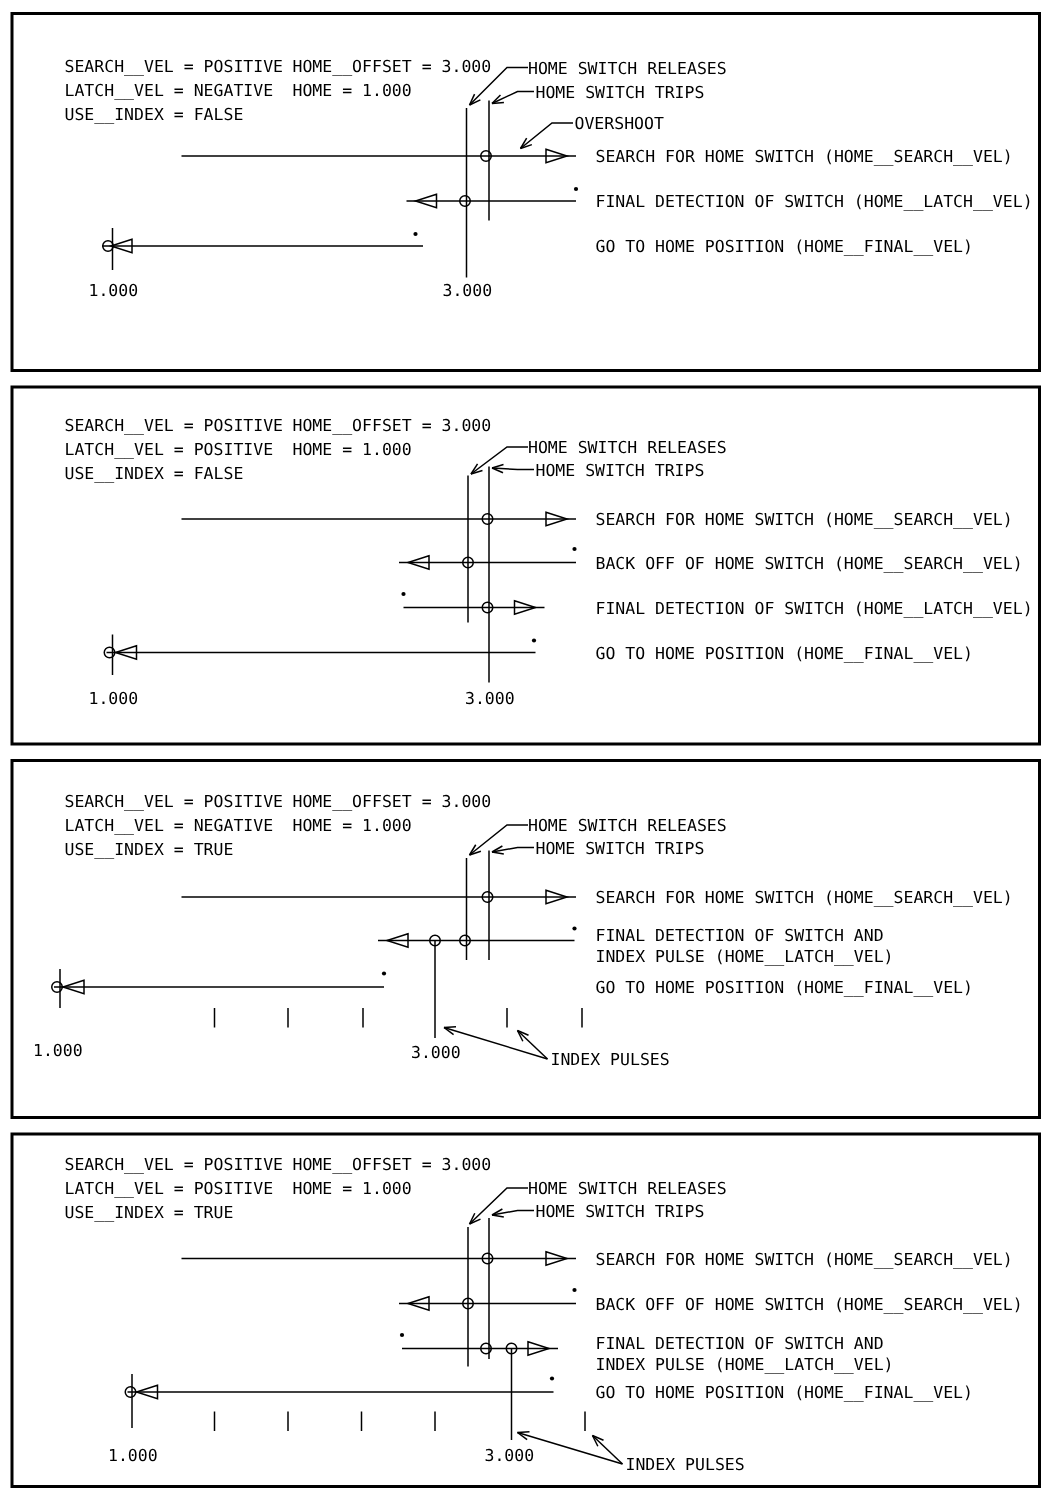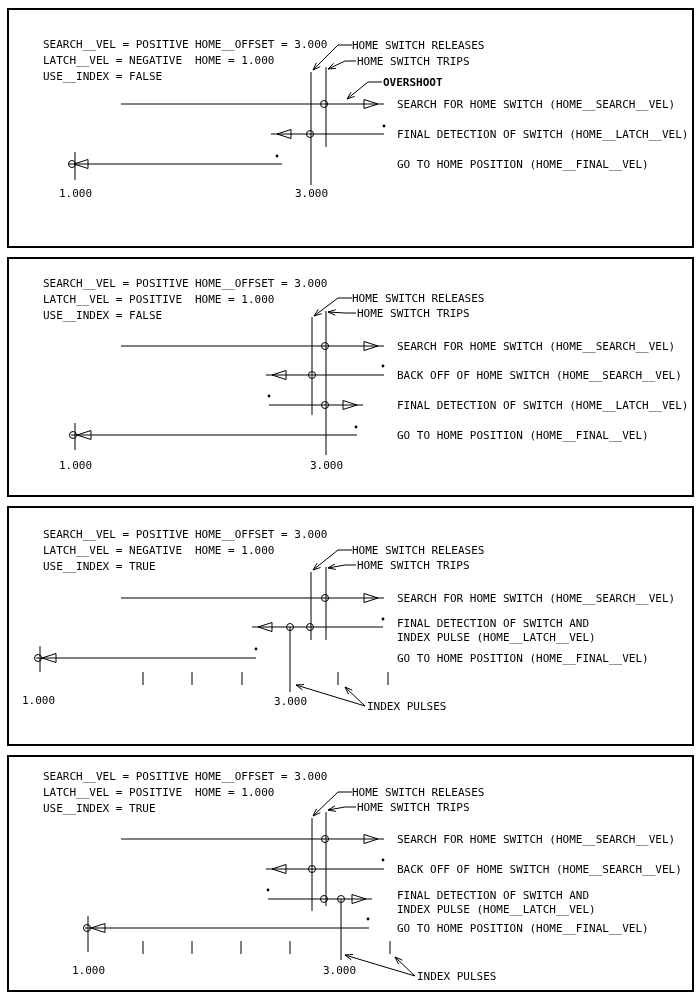--- a/index.html
+++ b/index.html
@@ -147,21 +147,21 @@
       </g>
     </svg>
 
   <div class="txt" style="left:43px;top:38px;">SEARCH__VEL = POSITIVE</div>
   <div class="txt" style="left:43px;top:54px;">LATCH__VEL = NEGATIVE</div>
   <div class="txt" style="left:43px;top:70px;">USE__INDEX = FALSE</div>
   <div class="txt" style="left:195px;top:38px;">HOME__OFFSET = 3.000</div>
   <div class="txt" style="left:195px;top:54px;">HOME = 1.000</div>
   <div class="txt" style="left:352px;top:39px;">HOME SWITCH RELEASES</div>
   <div class="txt" style="left:357px;top:55px;">HOME SWITCH TRIPS</div>
-  <div class="txt" style="left:383px;top:76px;font-weight:bold;">OVERSHOOT</div>
+  <div class="txt" style="left:383px;top:76px;">OVERSHOOT</div>
   <div class="txt" style="left:397px;top:98px;">SEARCH FOR HOME SWITCH (HOME__SEARCH__VEL)</div>
   <div class="txt" style="left:397px;top:128px;">FINAL DETECTION OF SWITCH (HOME__LATCH__VEL)</div>
   <div class="txt" style="left:397px;top:158px;">GO TO HOME POSITION (HOME__FINAL__VEL)</div>
   <div class="txt" style="left:59px;top:187px;">1.000</div>
   <div class="txt" style="left:295px;top:187px;">3.000</div>
 
   <div class="txt" style="left:43px;top:277px;">SEARCH__VEL = POSITIVE</div>
   <div class="txt" style="left:43px;top:293px;">LATCH__VEL = POSITIVE</div>
   <div class="txt" style="left:43px;top:309px;">USE__INDEX = FALSE</div>
   <div class="txt" style="left:195px;top:277px;">HOME__OFFSET = 3.000</div>

